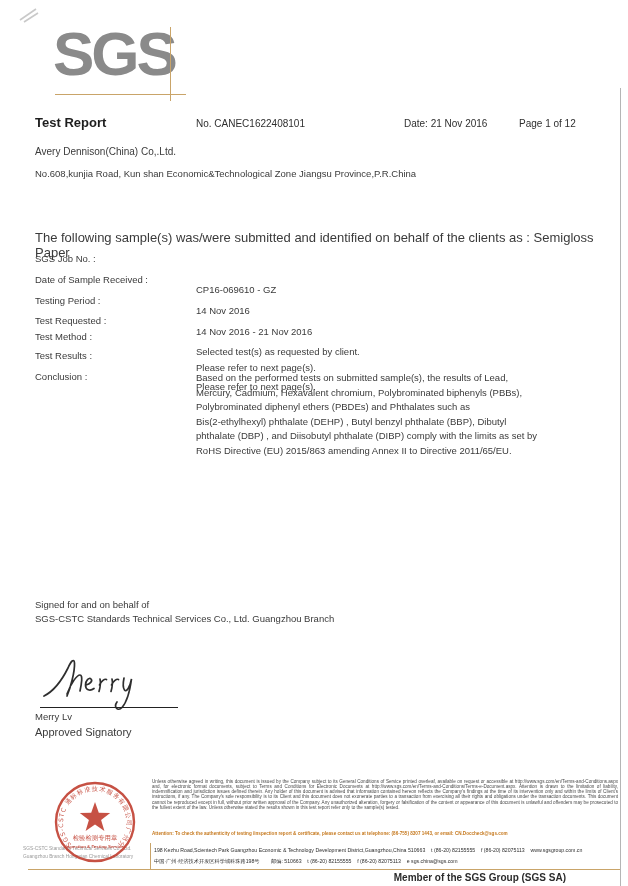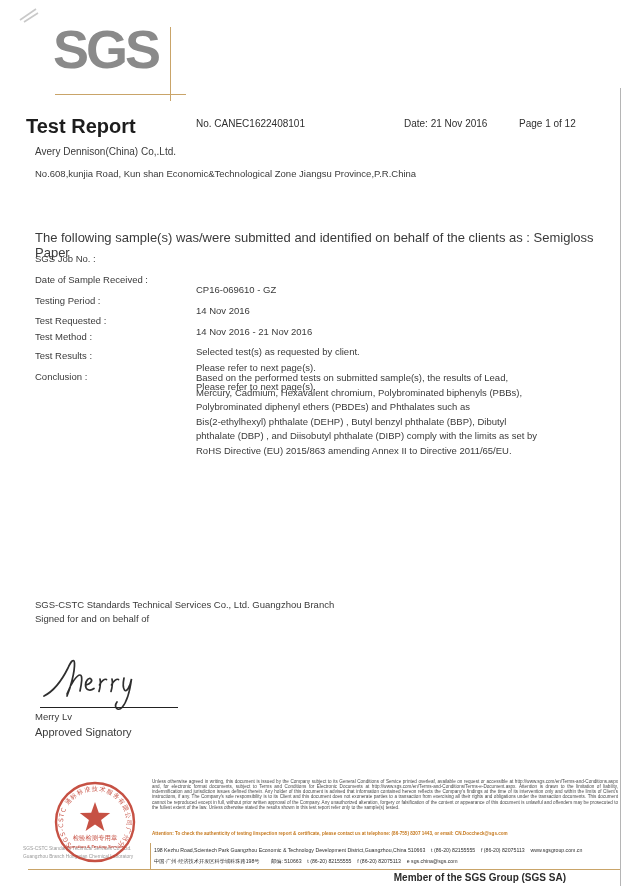--- a/index.html
+++ b/index.html
@@ -1,29 +1,29 @@
 <!DOCTYPE html>
 <html><head>
 <meta charset="utf-8">
 <style>
   * { margin:0; padding:0; box-sizing:border-box; }
   html,body { background:#ffffff; }
   body { font-family:"Liberation Sans","DejaVu Sans",sans-serif; color:#3a3a3a; }
   .page { position:relative; width:628px; height:886px; background:#ffffff; overflow:hidden; }
 
   
-  .logo { position:absolute; left:53px; top:18px; font-weight:bold; font-size:54px;
+  .logo { position:absolute; left:53px; top:18px; font-weight:bold; font-size:62px;
           letter-spacing:-3px; color:#8a8a8a; font-family:"Liberation Sans",sans-serif; }
   .crop-h { position:absolute; left:55px; top:94px; width:131px; height:1px; background:#c9a469; }
   .crop-v { position:absolute; left:170px; top:27px; width:1px; height:74px; background:#c9a469; }
   .corner-mark { position:absolute; left:18px; top:4px; }
   .edge-line { position:absolute; left:620px; top:88px; width:1px; height:798px; background:#b5b5b5; }
 
   .titlebar { position:absolute; top:117px; left:0; width:628px; font-size:10px; color:#2f2f2f; }
-  .title { position:absolute; left:26px; top:-2px; font-size:20px; font-weight:bold; color:#1d1d1d; }
+  .title { position:absolute; left:35px; top:-2px; font-size:13px; font-weight:bold; color:#1d1d1d; }
   .report-no { position:absolute; left:196px; top:1px;text-align:right; }
   .report-date { position:absolute; left:388px; top:1px;margin-left:16px; }
   .page-no { position:absolute; left:519px; top:1px; }
 
   .client-name { position:absolute; left:35px; top:146px; font-size:10px; }
   .client-address { position:absolute; left:35px; top:168px; font-size:9.5px; }
   .sample-intro { position:absolute; left:35px; top:230px; font-size:13px; }
 
   .row { position:absolute; left:35px; width:575px; font-size:9.5px; }
   .row .val { position:absolute; left:161px; top:16px; white-space:nowrap;margin-top:15px; }
@@ -107,22 +107,22 @@
     <span class="lbl">Conclusion :</span>
   </div>
   <div class="conclusion-text">Based on the performed tests on submitted sample(s), the results of Lead,
 Mercury, Cadmium, Hexavalent chromium, Polybrominated biphenyls (PBBs),
 Polybrominated diphenyl ethers (PBDEs) and Phthalates such as
 Bis(2-ethylhexyl) phthalate (DEHP) , Butyl benzyl phthalate (BBP), Dibutyl
 phthalate (DBP) , and Diisobutyl phthalate (DIBP) comply with the limits as set by
 RoHS Directive (EU) 2015/863 amending Annex II to Directive 2011/65/EU.</div>
 
   <div class="signed-block">
+    <div>Signed for and on behalf of</div>
     <div>SGS-CSTC Standards Technical Services Co., Ltd. Guangzhou Branch</div>
-    <div>Signed for and on behalf of</div>
   </div>
 
   <svg class="signature-svg" width="150" height="60" viewBox="0 0 150 60">
     <path d="M4,44 C14,39 21,30 28,16 C31,9 34,6 34.5,11 C35,20 30,37 27,44
              M27,42 C31,31 37,23 40,23 C43,23 41.5,32 40,39
              M46,33 C50,32 53,29 51,27 C49,25 45.5,28.5 45.5,33 C45.5,38 50,39.5 54,36.5
              M60,27 C61,31 60,36 59,39.5 M59.5,33 C61.5,29 64.5,26.5 66.5,27.5
              M72,27 C73,31 72,36 71,39.5 M71.5,33 C73.5,29 76.5,26.5 78.5,27.5
              M84,26 C83,31 83,36 84.5,38 C86.5,40.5 90,35 91.5,27
              C90,38 87,50 82,55.5 C77.5,60 73.5,55 77,50" stroke="#2e2e2e" stroke-width="1.7" fill="none" stroke-linecap="round"></path>

